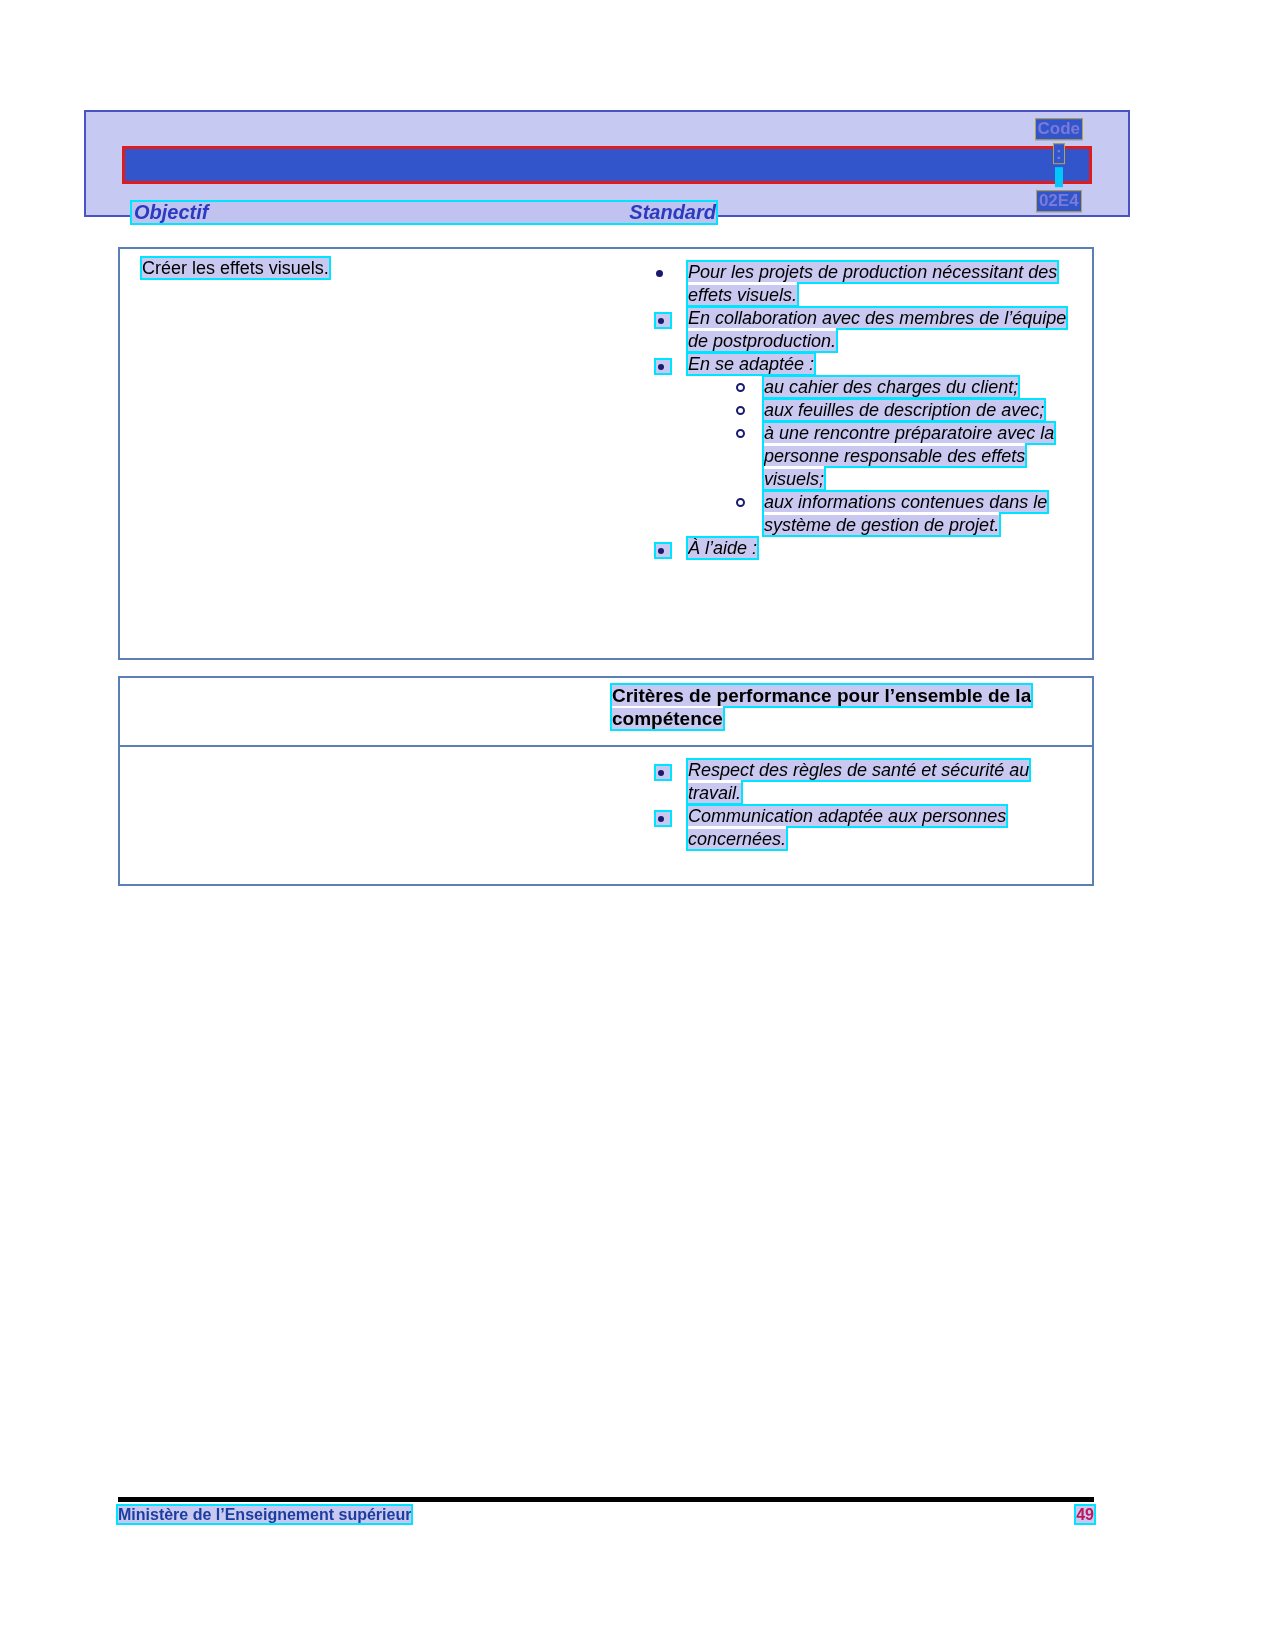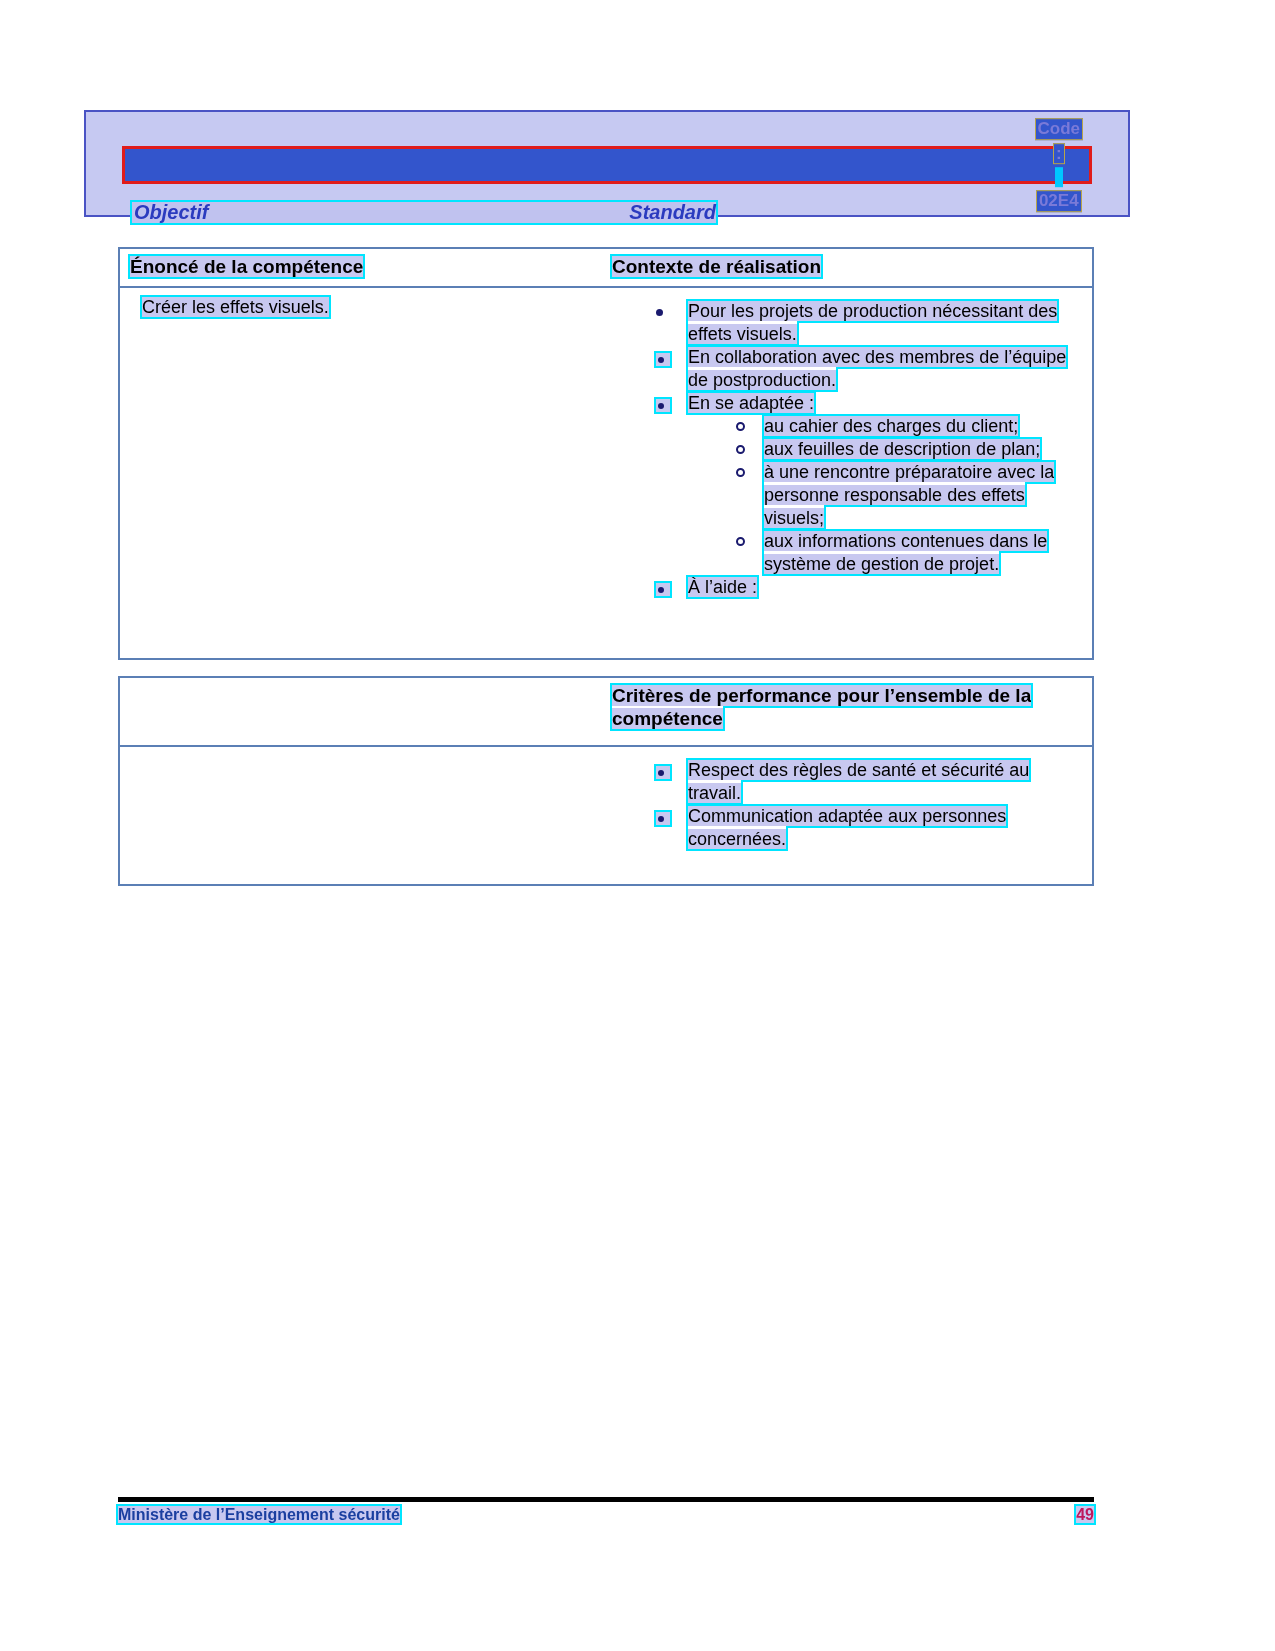--- a/index.html
+++ b/index.html
@@ -166,20 +166,21 @@
     line-height: 1.25;
     color: #000000;
     margin-left: 12px;
   }
 
   
   ul.lvl1 {
     list-style: none;
     margin: 0;
     padding: 4px 0 0 28px;
+    font-style: italic;
   }
   ul.lvl1 > li {
     position: relative;
     font-size: 18px;
     line-height: 1.28;
     margin-bottom: 0px;
     padding-left: 40px;
   }
   ul.lvl1 > li > .bullet {
     position: absolute;
@@ -275,35 +276,31 @@
       <span class="code-value">02E4</span>
     </div>
   </div>
 
   <div class="objstd-row">
     <span class="lbl left">Objectif</span>
     <span class="lbl right">Standard</span>
   </div>
 
   <div class="tbl" id="table-competence">
-    <div class="tbl-head">
-      <span class="head-cell head-left"><span class="hl">Énoncé de la compétence</span></span>
-      <span class="head-cell head-right"><span class="hl">Contexte de réalisation</span></span>
-    </div>
     <div class="tbl-body">
       <div class="col-left">
         <div class="stmt"><span class="hl">Créer les effets visuels.</span></div>
       </div>
       <div class="col-right">
         <ul class="lvl1" id="context-list">
             <li><span class="bullet"></span><span class="hl">Pour les projets de production nécessitant des effets visuels.</span></li>
             <li><span class="bullet boxed"></span><span class="hl">En collaboration avec des membres de l’équipe de postproduction.</span></li>
             <li><span class="bullet boxed"></span><span class="hl">En se adaptée :</span><ul class="lvl2">
                 <li><span class="bullet-o"></span><span class="hl">au cahier des charges du client;</span></li>
-                <li><span class="bullet-o"></span><span class="hl">aux feuilles de description de plan;</span></li>
+                <li><span class="bullet-o"></span><span class="hl">aux feuilles de description de avec;</span></li>
                 <li><span class="bullet-o"></span><span class="hl">à une rencontre préparatoire avec la personne responsable des effets visuels;</span></li>
                 <li><span class="bullet-o"></span><span class="hl">aux informations contenues dans le système de gestion de projet.</span></li>
               </ul></li>
             <li><span class="bullet boxed"></span><span class="hl">À l’aide :</span></li>
           </ul>
       </div>
     </div>
   </div>
 
   <div class="tbl" id="table-criteres">
@@ -315,16 +312,16 @@
       <div class="col-right">
         <ul class="lvl1" id="criteres-list">
             <li><span class="bullet boxed"></span><span class="hl">Respect des règles de santé et sécurité au travail.</span></li>
             <li><span class="bullet boxed"></span><span class="hl">Communication adaptée aux personnes concernées.</span></li>
           </ul>
       </div>
     </div>
   </div>
 
   <div class="footer-rule"></div>
-  <div class="footer-left"><span class="hl">Ministère de l’Enseignement sécurité</span></div>
+  <div class="footer-left"><span class="hl">Ministère de l’Enseignement supérieur</span></div>
   <div class="footer-right"><span class="hl">49</span></div>
 
 </div>
 
 </body></html>

